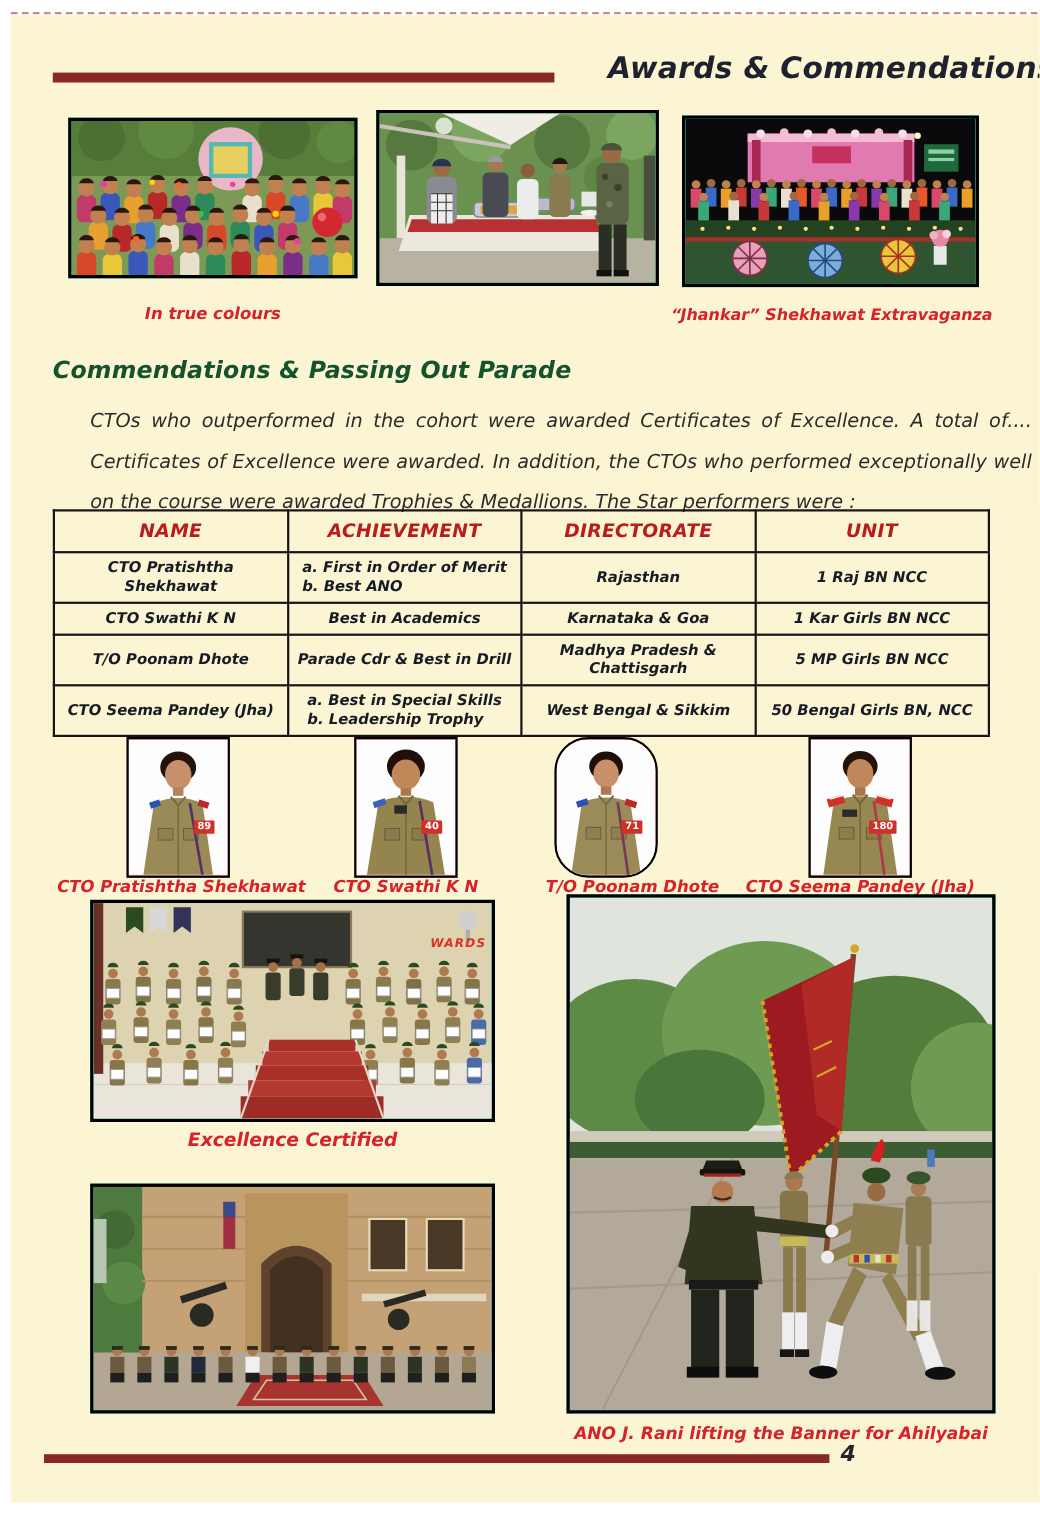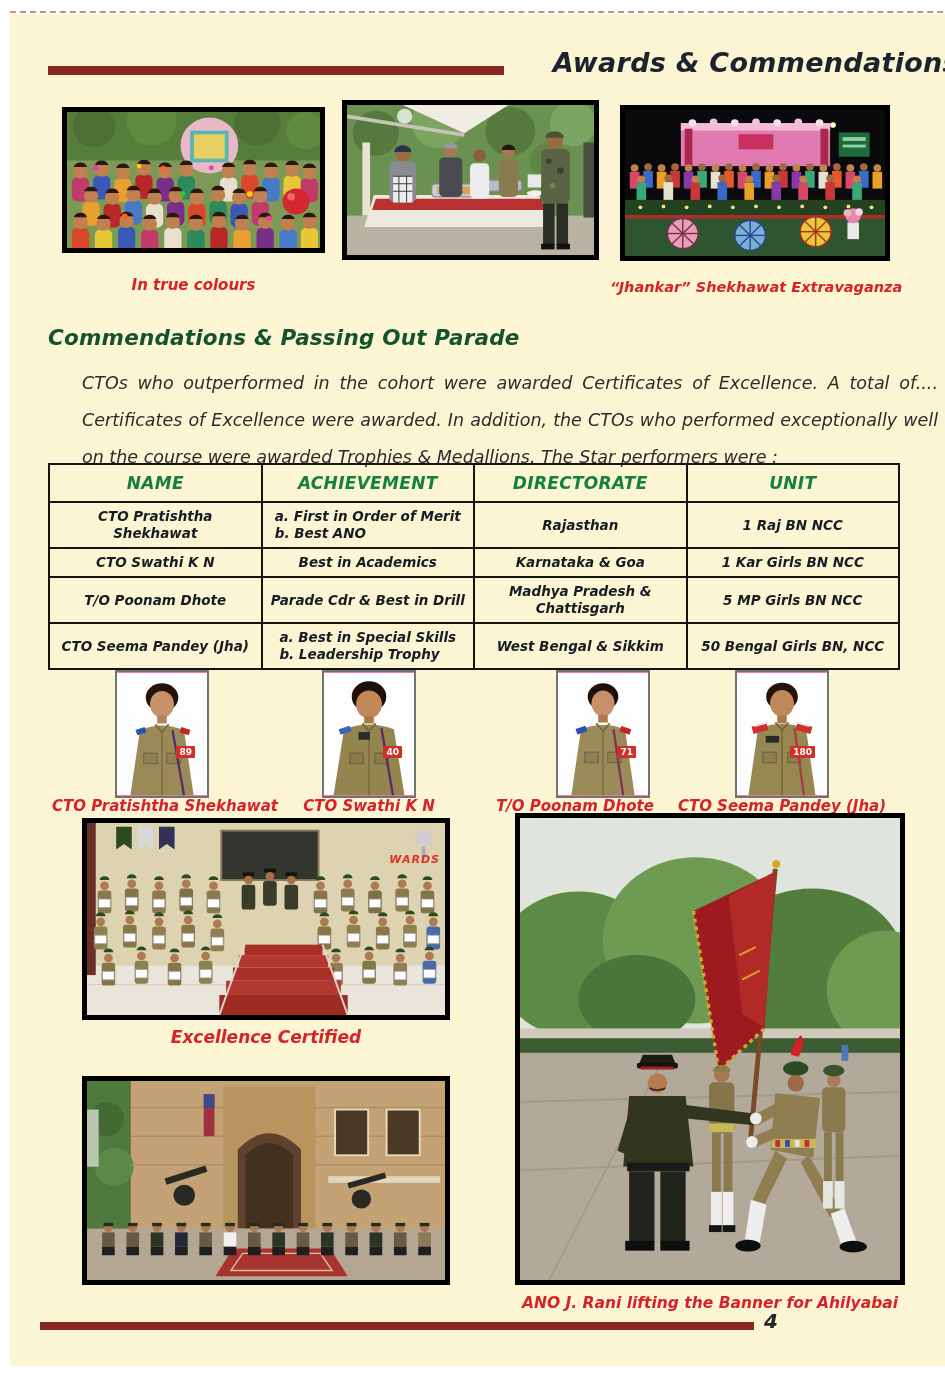--- a/index.html
+++ b/index.html
@@ -3,34 +3,34 @@
 <meta charset="utf-8">
 <style>
   html,body{margin:0;padding:0;background:#ffffff;}
   body{width:945px;height:1380px;position:relative;font-family:"DejaVu Sans",sans-serif;overflow:hidden;}
   .page{position:absolute;left:10px;top:14px;width:925px;height:1352px;background:#FBF5D3;padding-left:48px;}
   .page::before{content:"";position:absolute;left:0;top:-3px;width:100%;border-top:2px dashed rgba(155,45,35,.55);}
   
   .hbar{position:absolute;left:38px;top:52px;width:456px;height:9px;background:#872A22;}
   .htitle{position:absolute;right:24px;top:33px;font-size:27px;font-weight:800;font-style:italic;color:#1E222E;letter-spacing:.3px;white-space:nowrap;}
   
-  .photo{position:absolute;border:5px solid #000000;background:#5eead4;box-sizing:border-box;overflow:hidden;}
+  .photo{position:absolute;border:3px solid #000000;background:#5eead4;box-sizing:border-box;overflow:hidden;}
   .photo svg{display:block;width:100%;height:100%;}
   .cap{position:absolute;color:#D6232A;font-weight:bold;font-style:italic;font-size:15px;line-height:19px;text-align:center;white-space:nowrap;}
   
   .sechead{position:absolute;left:38px;top:311px;font-size:21.5px;font-weight:800;font-style:italic;color:#14532d;letter-spacing:.2px;}
   .para{position:absolute;left:38px;top:351px;width:856px;font-size:17.5px;font-style:italic;color:#2B2B2B;line-height:37px;text-align:justify;margin-left:34px;}
   
   table.awards{position:absolute;left:38px;top:449px;width:852px;border-collapse:collapse;table-layout:fixed;}
   .awards th,.awards td{border:2px solid #141414;text-align:center;vertical-align:middle;}
-  .awards th{color:#15803d;font-style:italic;font-weight:800;font-size:17px;padding:8px 4px;letter-spacing:.3px;}
+  .awards th{color:#b91c1c;font-style:italic;font-weight:800;font-size:17px;padding:8px 4px;letter-spacing:.3px;}
   .awards td{font-weight:bold;font-style:italic;font-size:13.5px;line-height:17px;color:#171B24;padding:5px 5px;}
   .lines-left{display:inline-block;text-align:left;}
   
-  .portrait{position:absolute;top:656px;width:94px;height:128px;border:2px solid #737373;background:#ec4899;box-sizing:border-box;overflow:hidden;}
+  .portrait{position:absolute;top:656px;width:94px;height:128px;border:2px solid #000000;background:#fca5a5;box-sizing:border-box;overflow:hidden;}
   .portrait svg{display:block;width:100%;height:100%;}
   .badge{position:absolute;right:12px;top:74px;background:#D03028;color:#fff;font-size:9px;font-weight:bold;padding:1px 3px;border-radius:1px;line-height:10px;}
   .pcap{position:absolute;top:783px;width:220px;text-align:center;color:#D6232A;font-weight:bold;font-style:italic;font-size:15px;white-space:nowrap;}
   
   .sign{position:absolute;top:30px;right:5px;color:#E03028;font-weight:800;font-size:11px;letter-spacing:1px;font-style:italic;}
   .fbar{position:absolute;left:30px;top:1308px;width:714px;height:8px;background:#872A22;}
   .pagenum{position:absolute;left:754px;top:1295px;font-size:20px;font-weight:800;font-style:italic;color:#22252A;}
 </style>
 </head>
 <body>
@@ -350,21 +350,21 @@
         <rect x="16" y="57" width="12" height="6" fill="#3A62C0" transform="rotate(-18 22 60)"></rect>
         <path d="M40,53 L47,61 L54,53" fill="none" stroke="#76683E" stroke-width="2"></path>
         <line x1="47" y1="61" x2="47" y2="128" stroke="#76683E" stroke-width="1.5"></line>
         <rect x="27" y="84" width="14" height="11" fill="#8A7B4B" stroke="#6A5C38" stroke-width="1"></rect>
         <rect x="53" y="84" width="14" height="11" fill="#8A7B4B" stroke="#6A5C38" stroke-width="1"></rect>
         <line x1="60" y1="58" x2="72" y2="128" stroke="#5A2E66" stroke-width="2.5"></line>
         <rect x="36" y="62" width="12" height="8" fill="#2A2A2A"></rect>
       </svg>
     <span class="badge">40</span>
   </div>
-  <div class="portrait" style="left:546px;">
+  <div class="portrait" style="left:494px;border-radius:31px;">
     <svg viewBox="0 0 94 128" aria-hidden="true">
         <rect width="94" height="128" fill="#FDFDFD"></rect>
         <ellipse cx="47" cy="25" rx="16" ry="14" fill="#1E1008"></ellipse>
         <ellipse cx="47" cy="32" rx="12" ry="13.5" fill="#C89068"></ellipse>
         <rect x="42" y="44" width="10" height="8" fill="#B07850"></rect>
         <path d="M14,128 L24,59 Q47,50 70,59 L80,128 Z" fill="#9A8B59"></path>
         <rect x="19" y="57" width="11" height="6" fill="#2A52B0" transform="rotate(-18 24 60)"></rect>
         <rect x="65" y="57" width="11" height="6" fill="#C02828" transform="rotate(18 70 60)"></rect>
         <path d="M40,53 L47,61 L54,53" fill="none" stroke="#7A6C42" stroke-width="2"></path>
         <line x1="47" y1="61" x2="47" y2="128" stroke="#7A6C42" stroke-width="1.5"></line>

